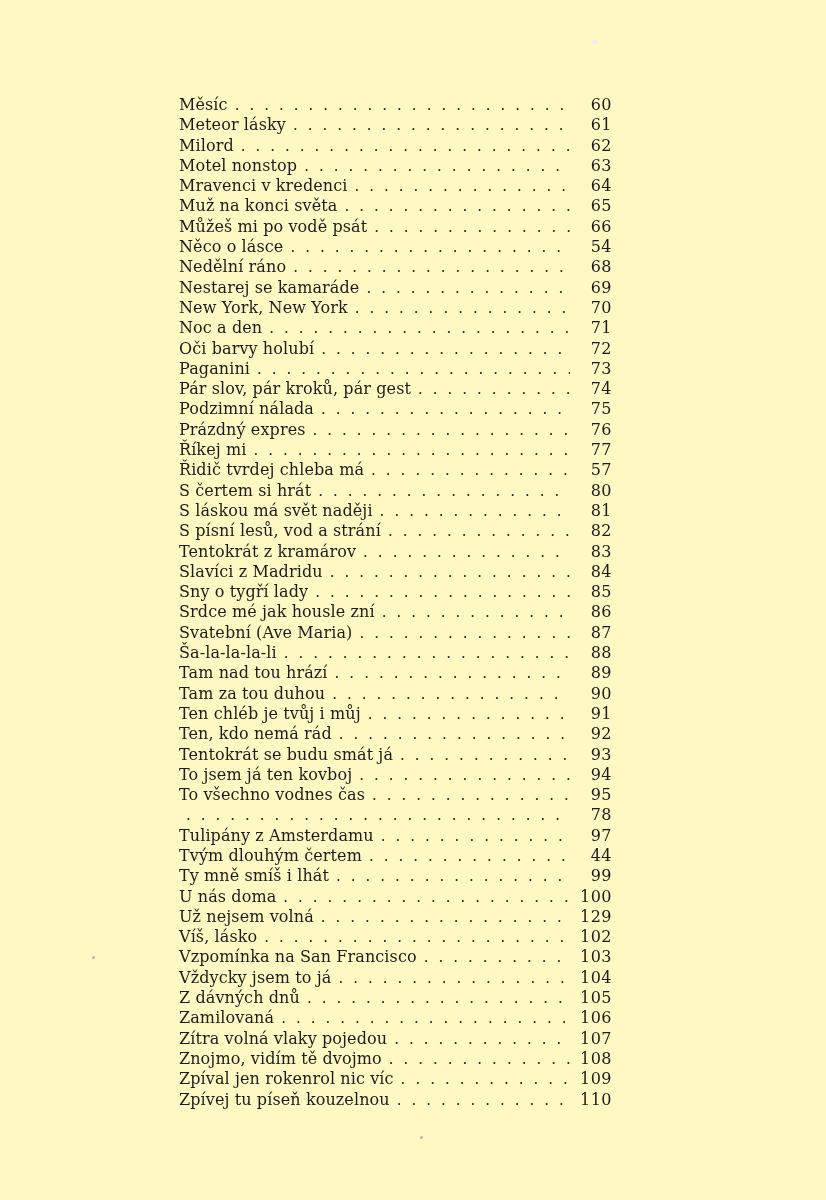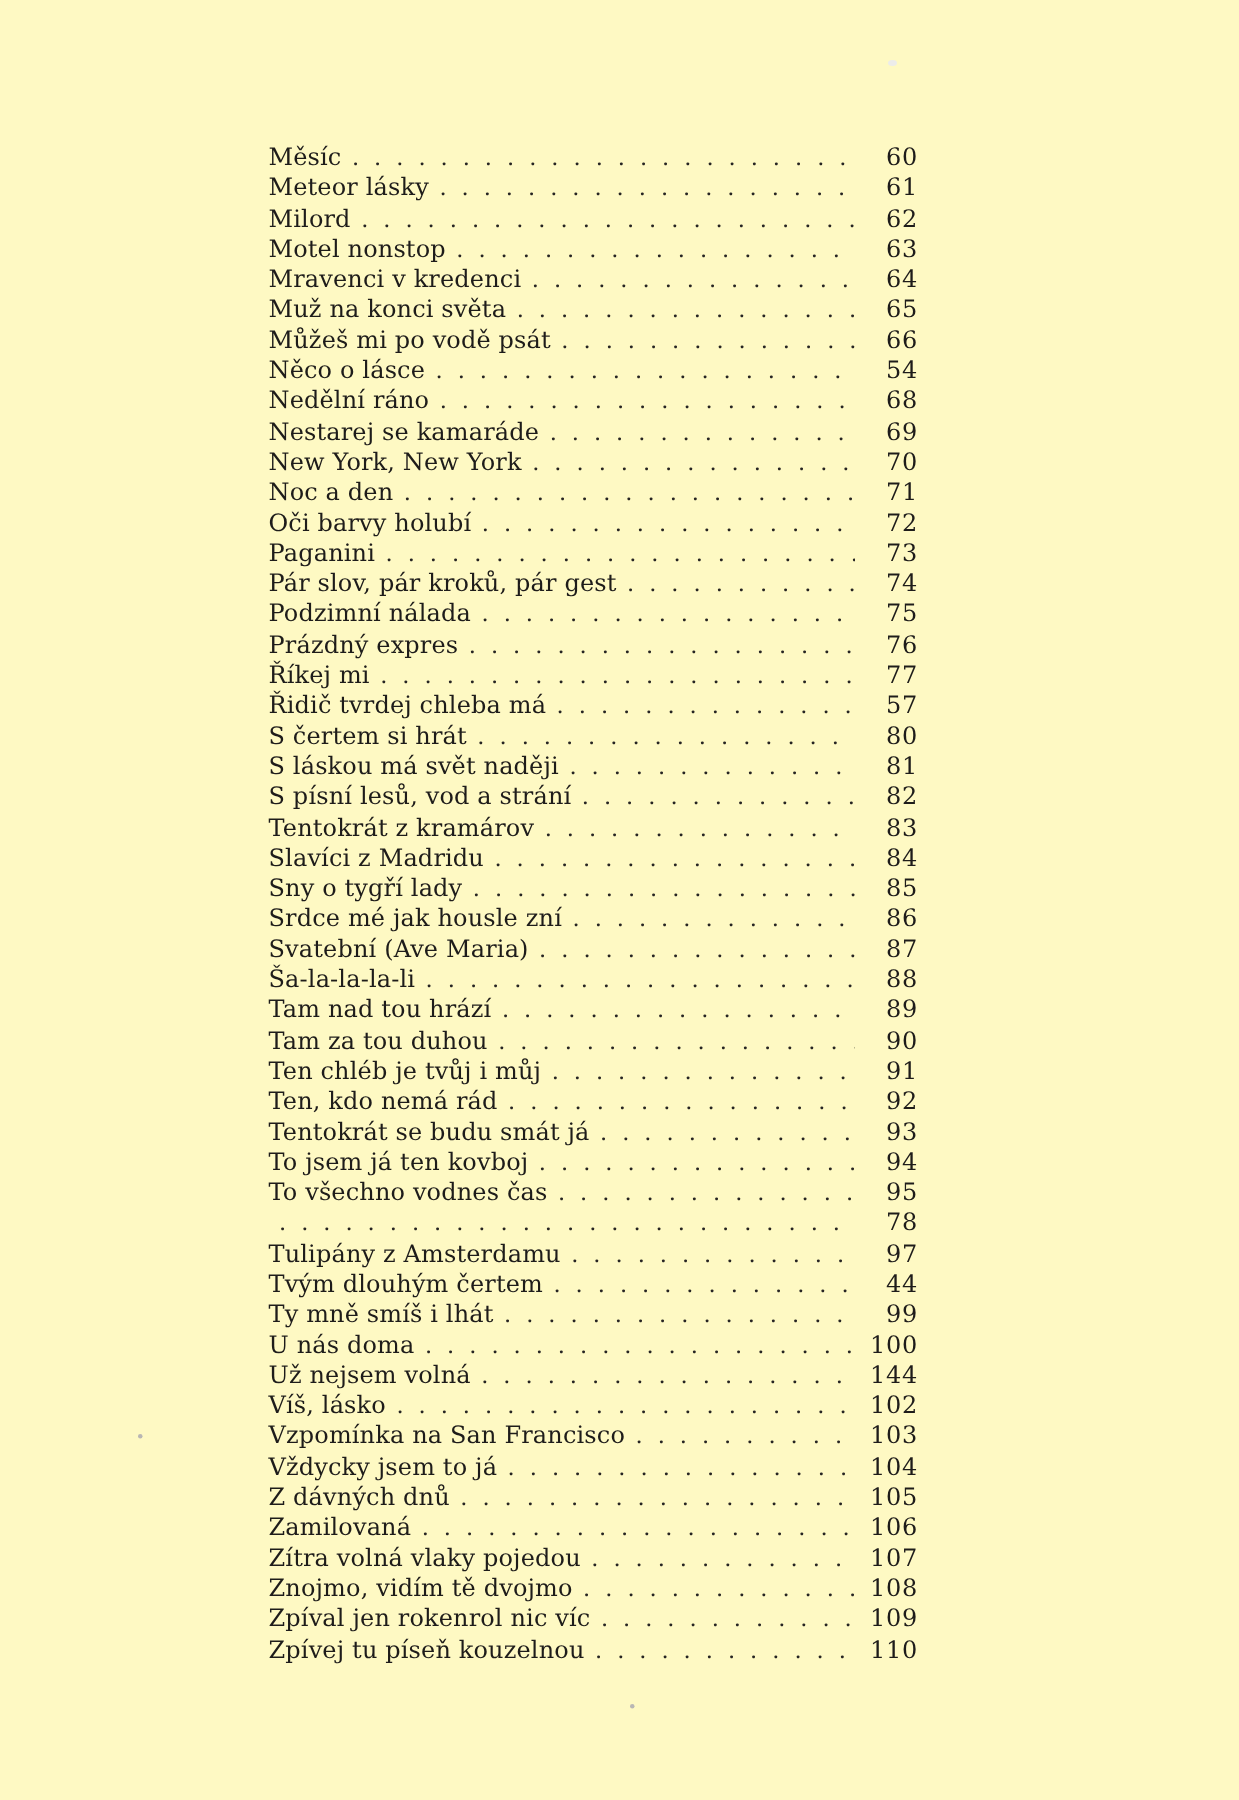--- a/index.html
+++ b/index.html
@@ -298,21 +298,21 @@
 
   <div class="toc-row">
     <span class="toc-title">U nás doma</span>
     <span class="toc-leader">............................................................</span>
     <span class="toc-page">100</span>
   </div>
 
   <div class="toc-row">
     <span class="toc-title">Už nejsem volná</span>
     <span class="toc-leader">............................................................</span>
-    <span class="toc-page">144</span>
+    <span class="toc-page">129</span>
   </div>
 
   <div class="toc-row">
     <span class="toc-title">Víš, lásko</span>
     <span class="toc-leader">............................................................</span>
     <span class="toc-page">102</span>
   </div>
 
   <div class="toc-row">
     <span class="toc-title">Vzpomínka na San Francisco</span>

